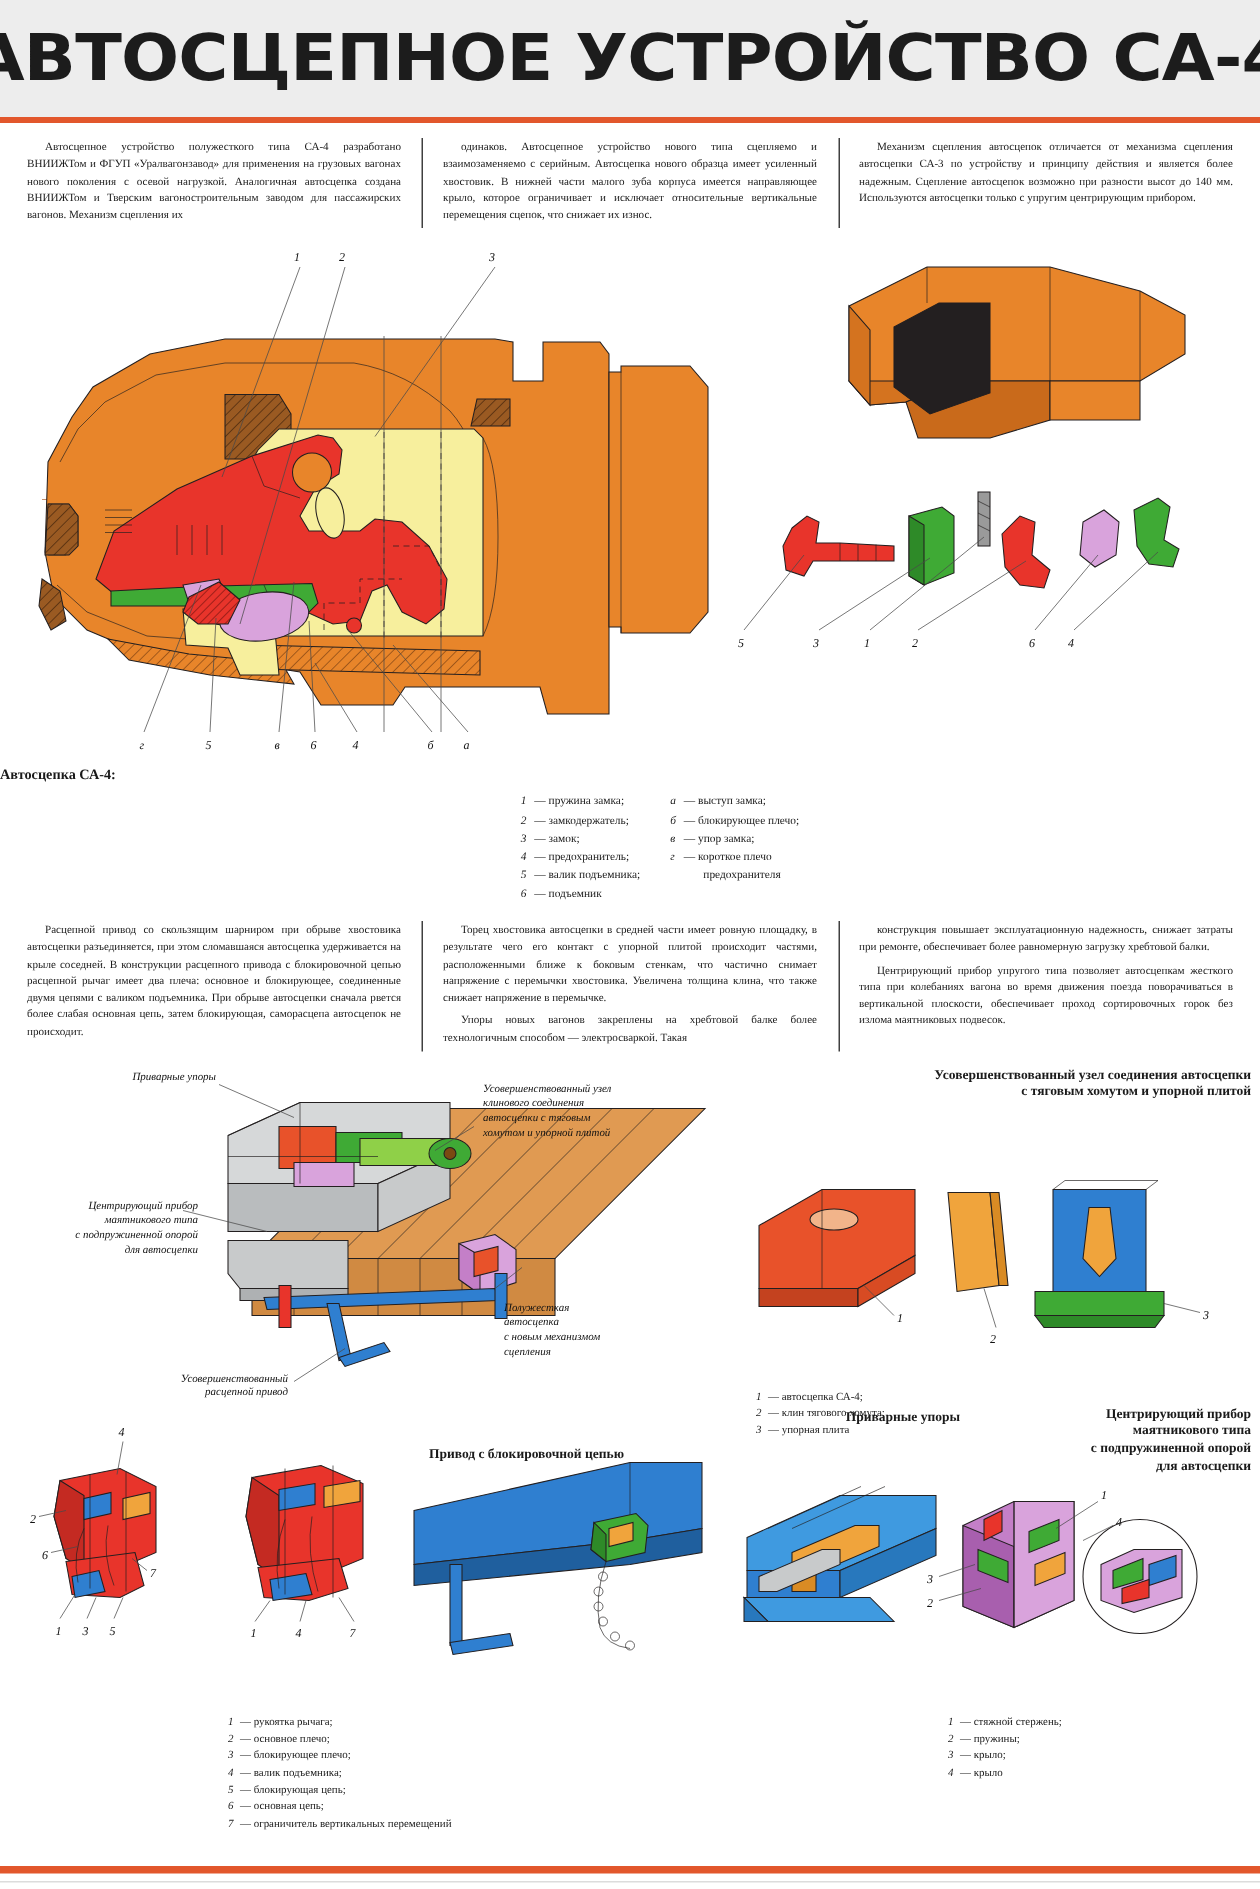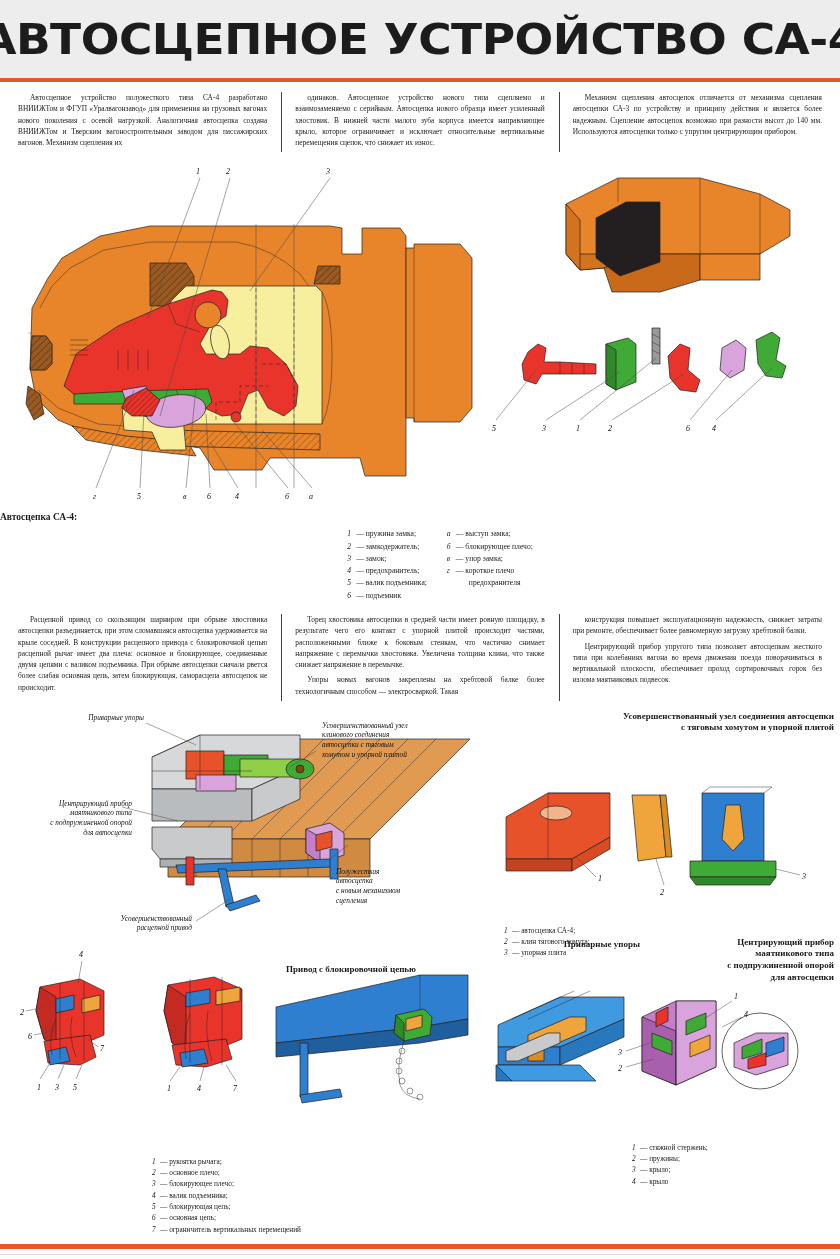--- a/index.html
+++ b/index.html
@@ -549,21 +549,21 @@
   <div class="panel-title" style="left:480px; top:0px; width:160px;">
     <span>Приварные упоры</span>
   </div>
   <div class="panel-title" style="left:634px; top:-2px; width:200px;">
     <div>Центрирующий прибор</div>
     <div>маятникового типа</div>
     <div>с подпружиненной опорой</div>
     <div>для автосцепки</div>
   </div>
 
-  <div class="mini-legend" style="left:152px; top:177px;">
+  <div class="mini-legend" style="left:152px; top:163px;">
     <div><span class="num">1</span>— <span>рукоятка рычага;</span></div>
     <div><span class="num">2</span>— <span>основное плечо;</span></div>
     <div><span class="num">3</span>— <span>блокирующее плечо;</span></div>
     <div><span class="num">4</span>— <span>валик подъемника;</span></div>
     <div><span class="num">5</span>— <span>блокирующая цепь;</span></div>
     <div><span class="num">6</span>— <span>основная цепь;</span></div>
     <div><span class="num">7</span>— <span>ограничитель вертикальных перемещений</span></div>
   </div>
 
   <div class="mini-legend" style="left:632px; top:163px;">

